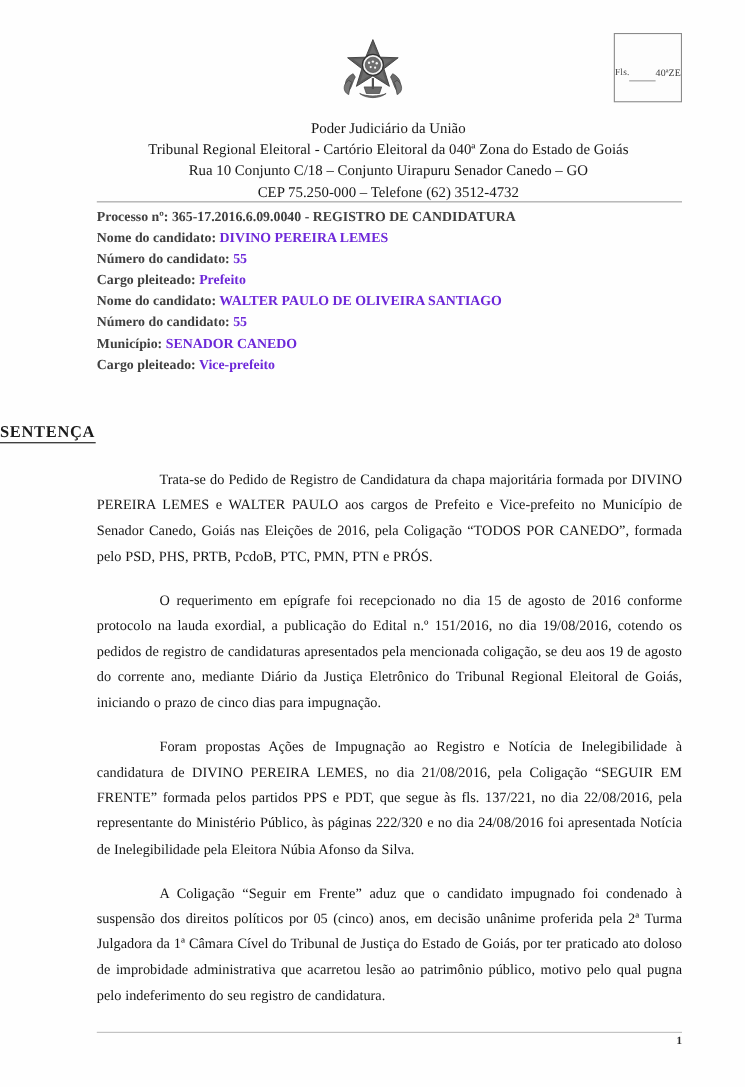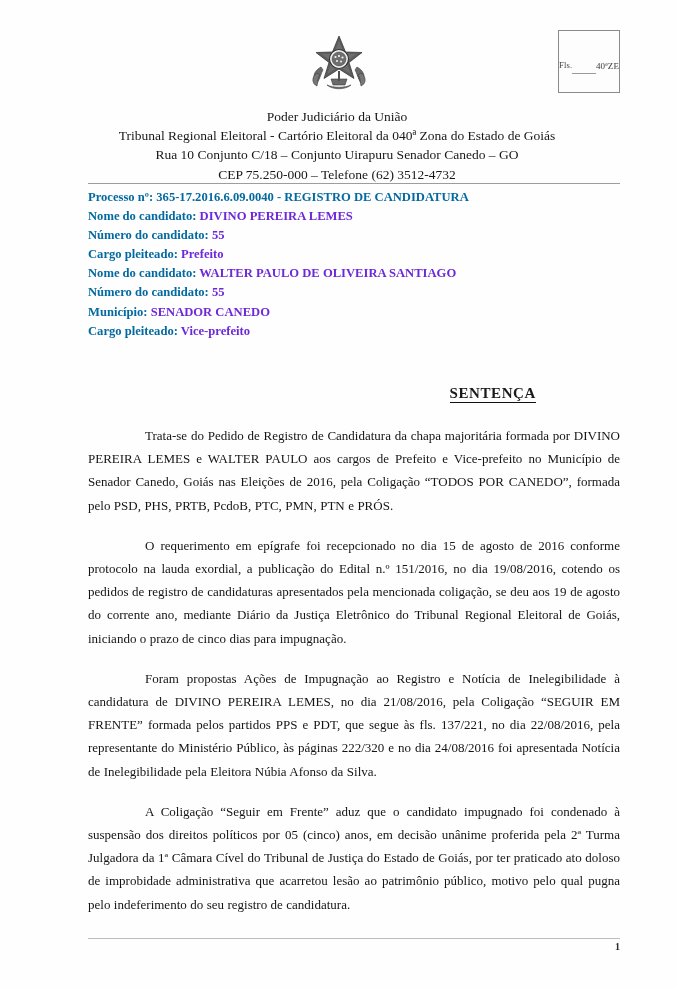--- a/index.html
+++ b/index.html
@@ -63,21 +63,21 @@
     width: 677px;
     display: flex;
     justify-content: center;
   }
   .crest svg { display: block; }
 
   
   .header {
     position: absolute;
     top: 107px;
-    left: 56px;
+    left: 72px;
     width: 562px;
     text-align: center;
   }
   .header-line {
     font-size: 13.5px;
     line-height: 19.2px;
     color: #171717;
     white-space: nowrap;
   }
 
@@ -96,35 +96,35 @@
     left: 88px;
     width: 532px;
   }
   .process-row {
     font-size: 12.6px;
     line-height: 19.1px;
     white-space: nowrap;
   }
   .process-row .lbl {
     font-weight: bold;
-    color: #0369a1;
+    color: #404040;
   }
   .process-row .val {
     font-weight: bold;
     color: #6d28d9;
   }
   .process-row.title .lbl { letter-spacing: 0; }
 
   
   .doc-title {
     position: absolute;
     top: 384px;
     left: 0;
     width: 536px;
-    text-align: right;
+    text-align: left;
   }
   .doc-title span {
     font-size: 15px;
     font-weight: bold;
     letter-spacing: .6px;
     border-bottom: 1.4px solid #111;
     padding-bottom: 1px;
   }
 
   

